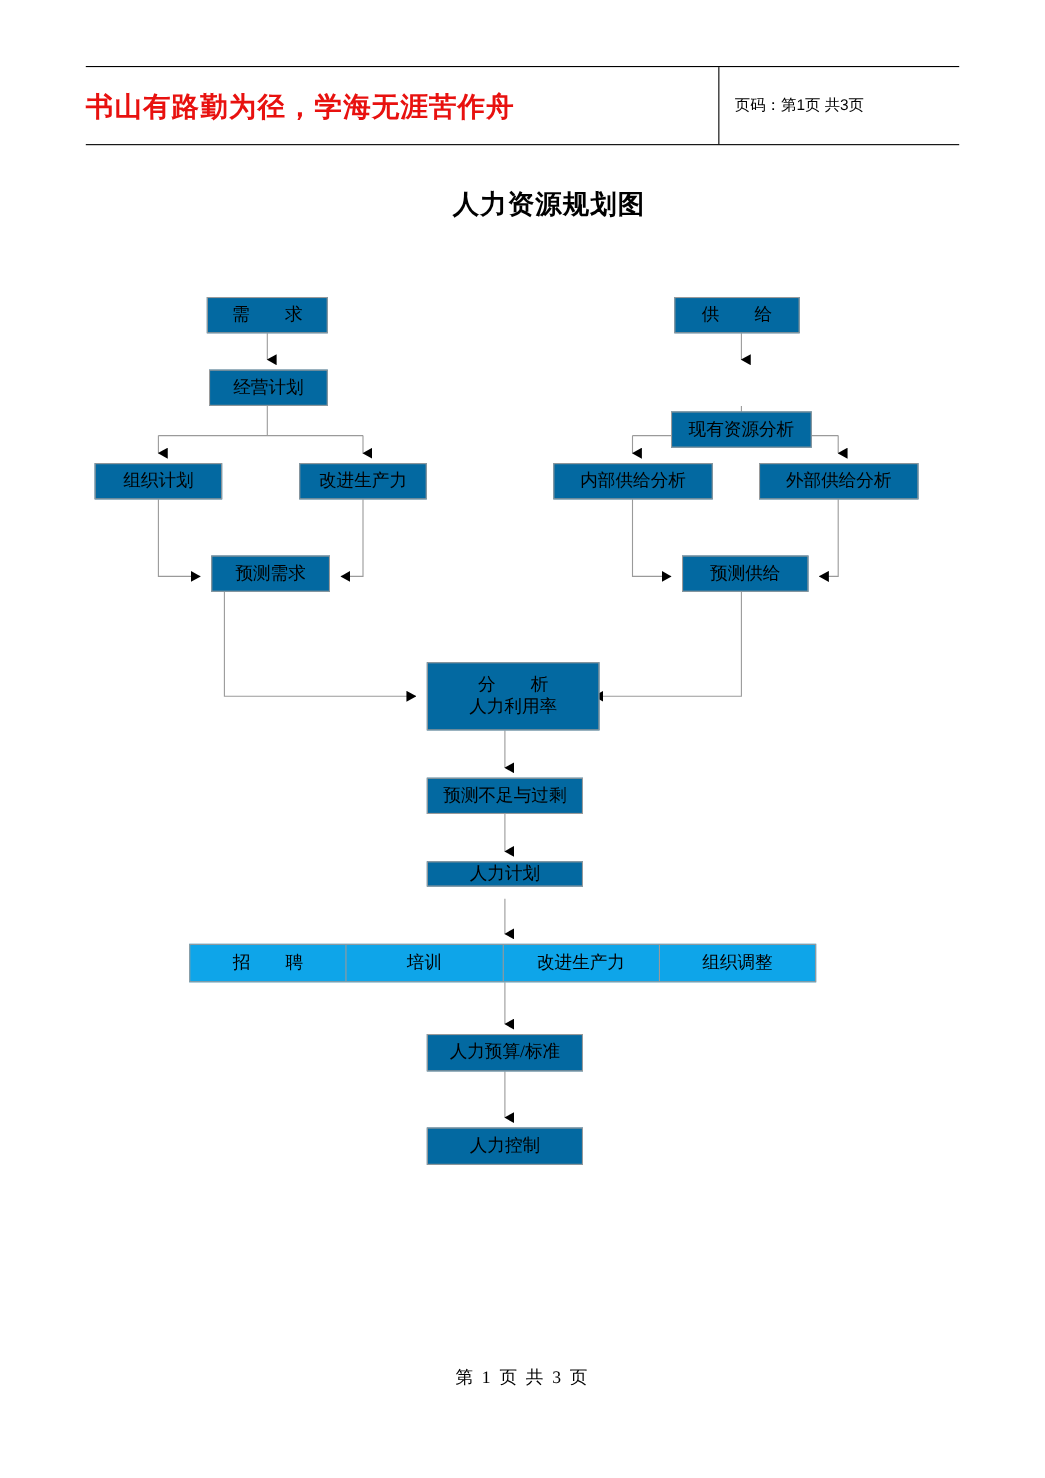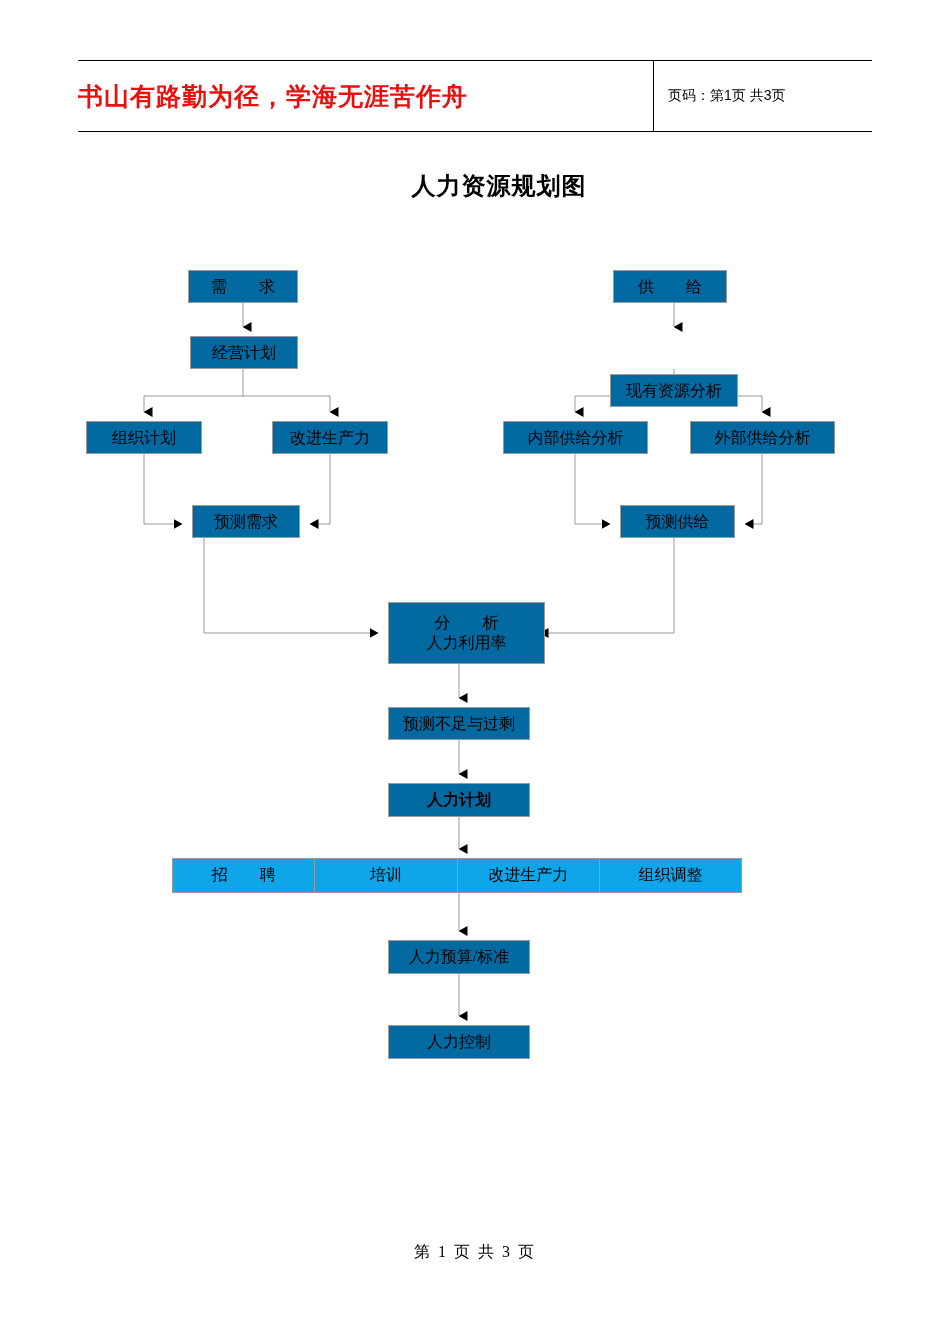--- a/index.html
+++ b/index.html
@@ -252,21 +252,21 @@
 
 <div class="node-box" style="left:388px; top:602px; width:157px; height:62px;">
   <span class="nb-line spaced">分　析</span>
   <span class="nb-line">人力利用率</span>
 </div>
 
 <div class="node-box" style="left:388px; top:707px; width:142px; height:33px;">
   <span class="nb-line">预测不足与过剩</span>
 </div>
 
-<div class="node-box" style="left:388px; top:783px; width:142px; height:34px;font-weight:bold;">
+<div class="node-box" style="left:388px; top:783px; width:142px; height:23px;">
   <span class="nb-line">人力计划</span>
 </div>
 
 <div id="option-row">
   <div class="option-cell">
     <span class="spaced">招　聘</span>
   </div>
   <div class="option-cell">
     <span>培训</span>
   </div>

